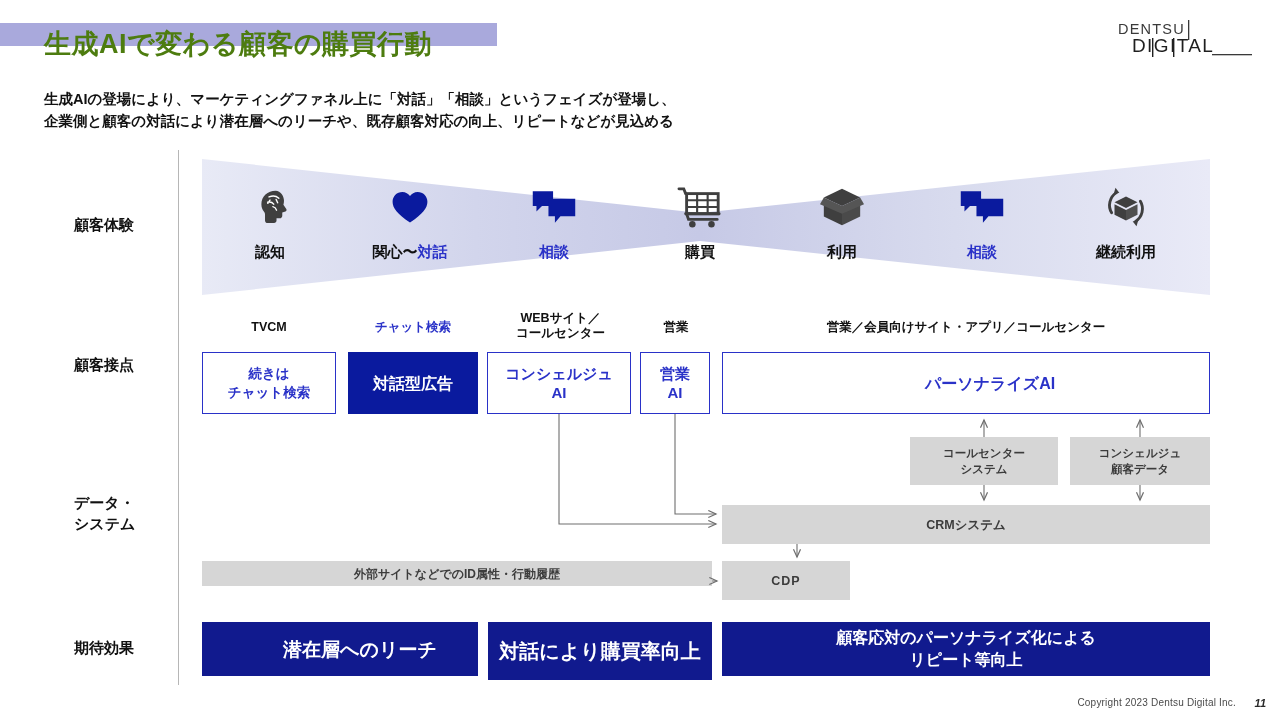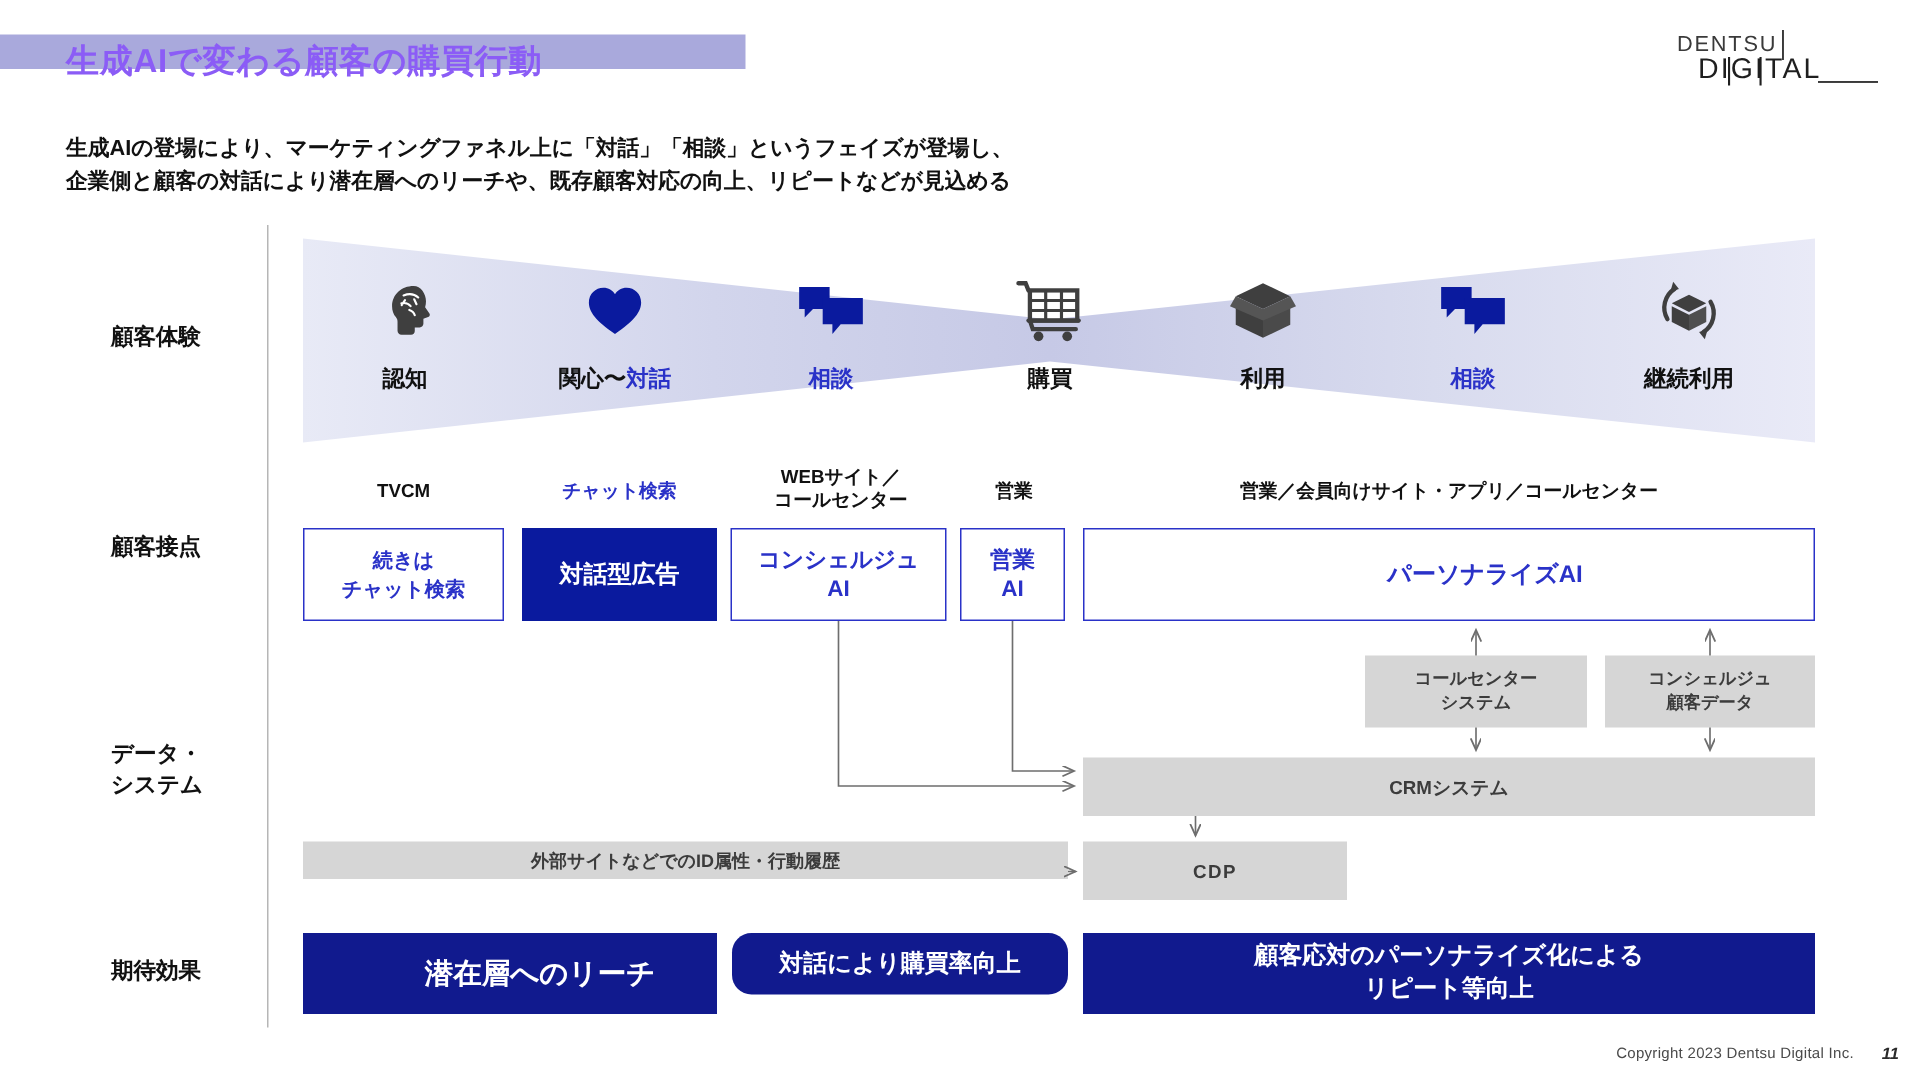--- a/index.html
+++ b/index.html
@@ -26,24 +26,24 @@
     left: 0;
     top: 23px;
     width: 497px;
     height: 23px;
     background: #a9a9dc;
   }
   .slide-title {
     position: absolute;
     left: 44px;
     top: 26px;
-    font-size: 22px;
+    font-size: 27px;
     font-weight: bold;
     letter-spacing: 0.5px;
-    color: #8b5cf6;
+    color: #4d7c0f;
     white-space: nowrap;
   }
   .subtitle {
     position: absolute;
     left: 44px;
     top: 88px;
     font-size: 14.5px;
     font-weight: bold;
     line-height: 22px;
     color: #111111;
@@ -339,24 +339,24 @@
   <div class="box box-outline" style="left:640px; top:352px; width:70px; height:62px; font-size:15px; white-space:pre-line;">営業
 AI</div>
   <div class="box box-outline" style="left:722px; top:352px; width:488px; height:62px; font-size:16px;padding-left:48px;">パーソナライズAI</div>
 
   <div class="box box-gray" style="left:910px; top:437px; width:148px; height:48px; white-space:pre-line;">コールセンター
 システム</div>
   <div class="box box-gray" style="left:1070px; top:437px; width:140px; height:48px; white-space:pre-line;">コンシェルジュ
 顧客データ</div>
   <div class="box box-gray" style="left:722px; top:505px; width:488px; height:39px; font-size:12.5px;">CRMシステム</div>
   <div class="box box-gray" style="left:202px; top:561px; width:510px; height:25px; font-size:12px;">外部サイトなどでのID属性・行動履歴</div>
-  <div class="box box-gray" style="left:722px; top:561px; width:176px; height:39px; font-size:12.5px; letter-spacing:1px;">CDP</div>
+  <div class="box box-gray" style="left:722px; top:561px; width:128px; height:39px; font-size:12.5px; letter-spacing:1px;">CDP</div>
 
   <div class="box effect-box" style="left:202px; top:622px; width:276px; height:54px; font-size:19px;padding-left:40px;">潜在層へのリーチ</div>
-  <div class="box effect-box" style="left:488px; top:622px; width:224px; height:41px; font-size:16px;border-radius:13px;">対話により購買率向上</div>
+  <div class="box effect-box" style="left:488px; top:622px; width:224px; height:58px; font-size:20px;">対話により購買率向上</div>
   <div class="box effect-box" style="left:722px; top:622px; width:488px; height:54px; font-size:16px; flex-direction:column; line-height:22px;">
     <span>顧客応対のパーソナライズ化による</span>
     <span>リピート等向上</span>
   </div>
 
   <svg class="connectors" viewBox="0 0 1280 720">
     <defs>
       <marker id="ahead" markerWidth="9" markerHeight="9" refX="7" refY="3.2" orient="auto" markerUnits="strokeWidth">
         <path d="M0,0 L7,3.2 L0,6.4" fill="none" stroke="#6e6e6e" stroke-width="1.1"></path>
       </marker>

